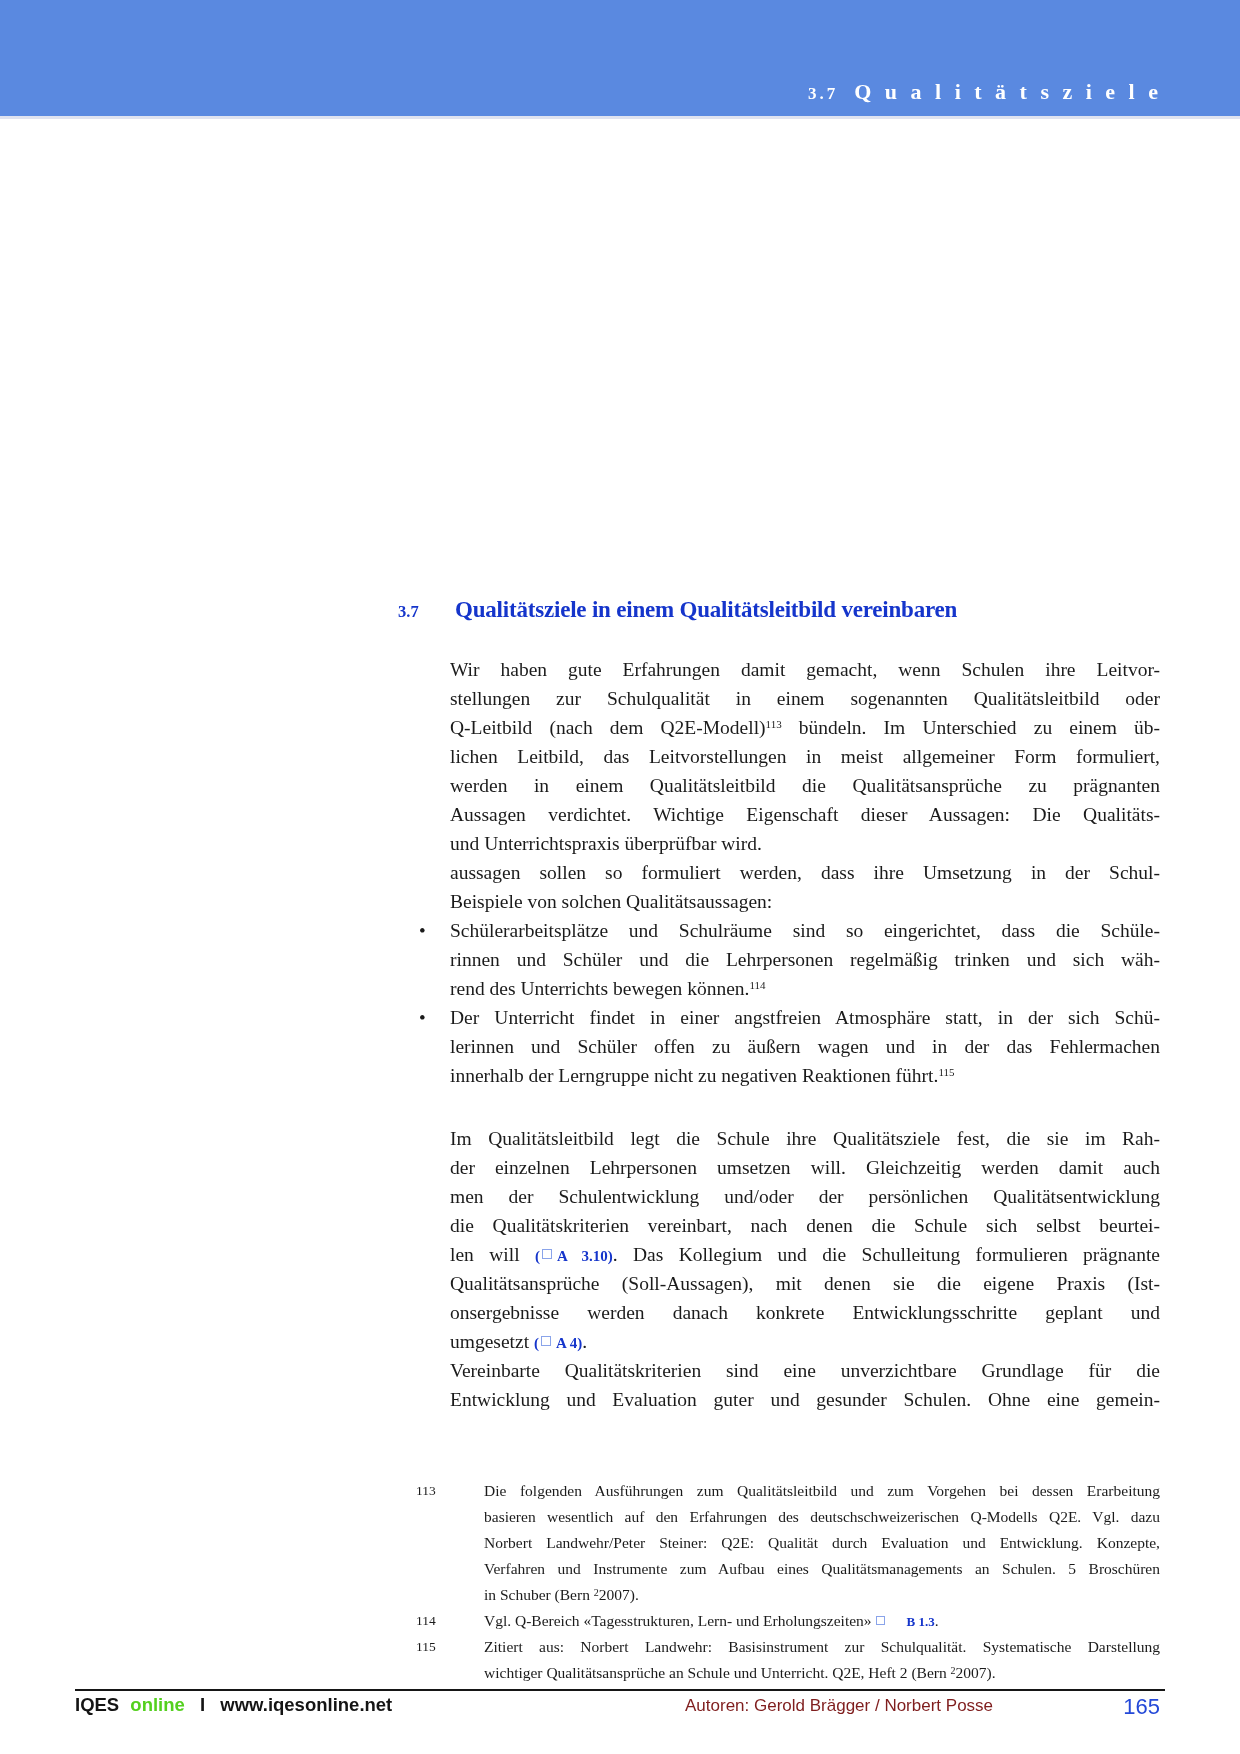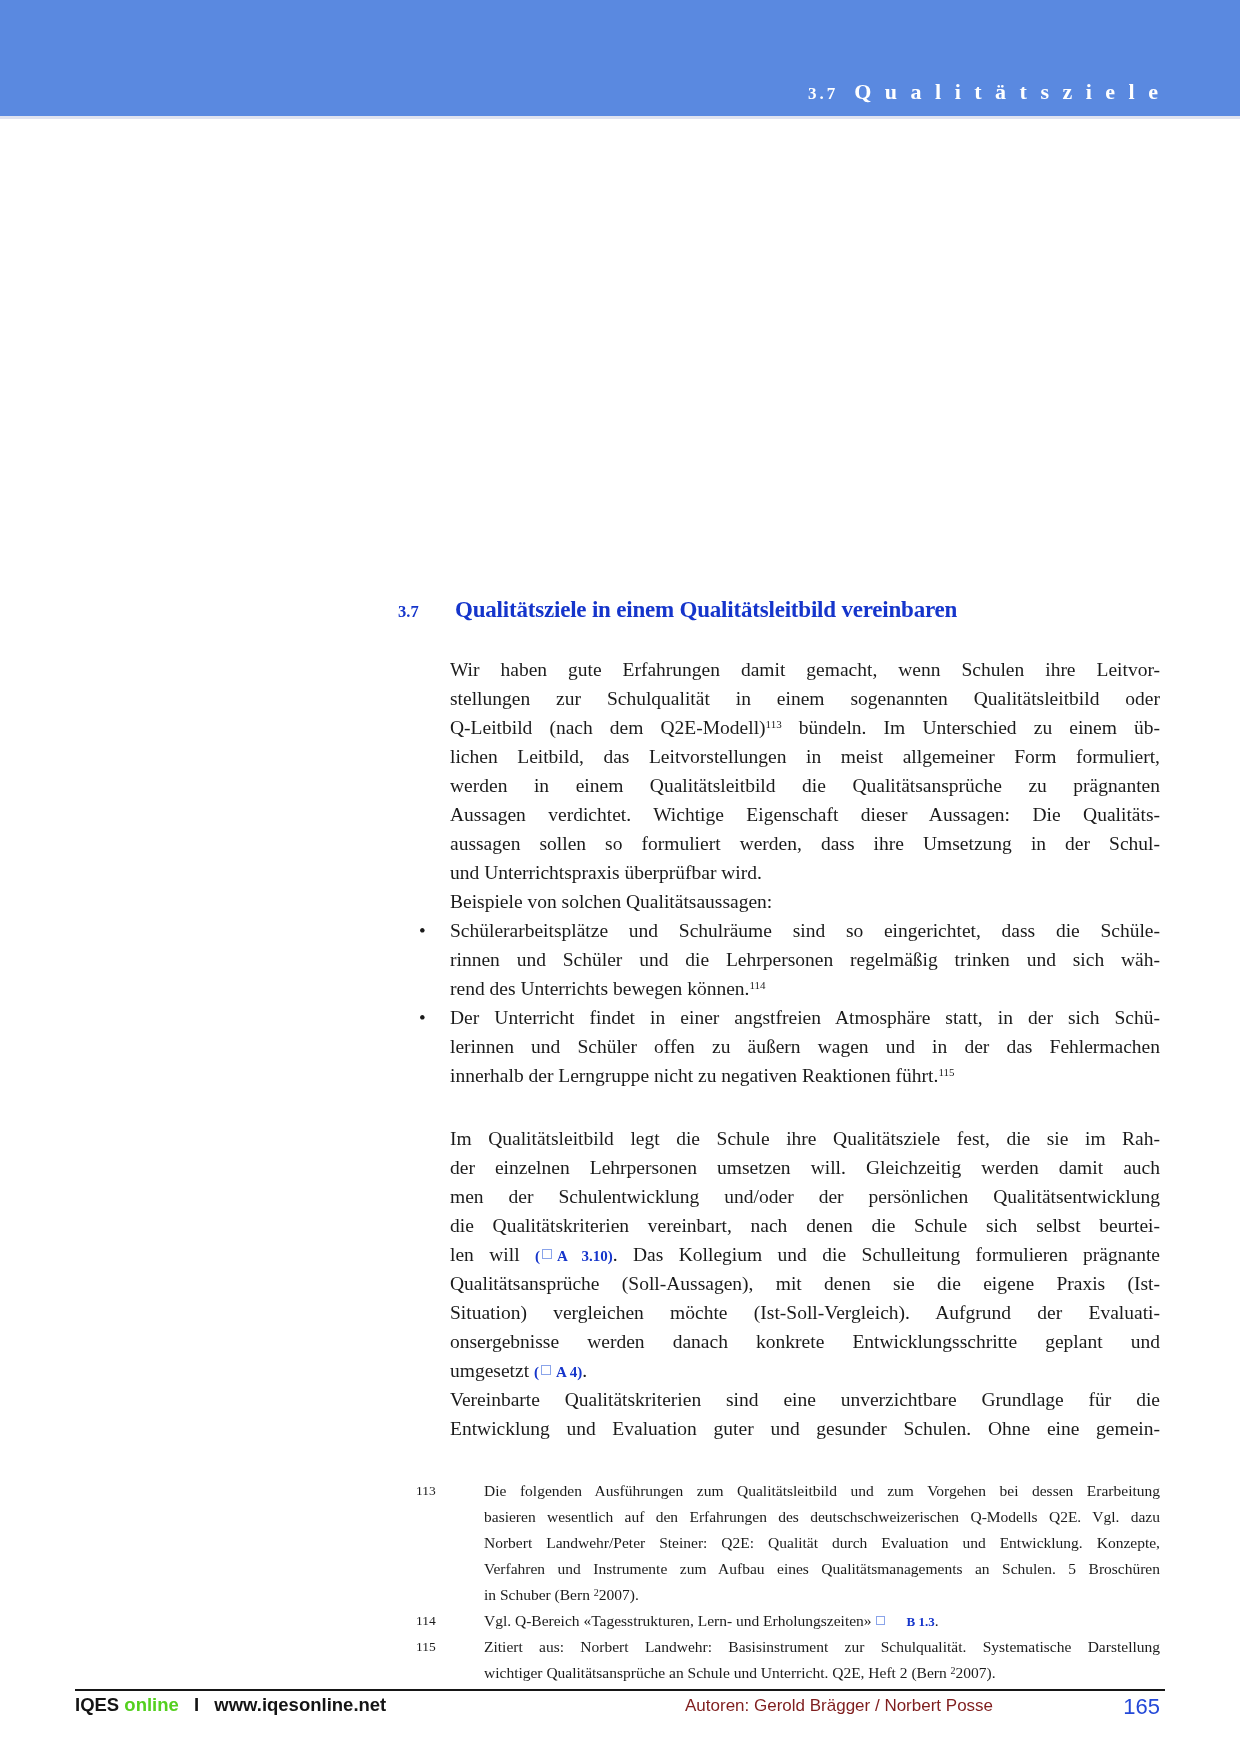--- a/index.html
+++ b/index.html
@@ -67,21 +67,21 @@
   .footnotes .refsq{width:7px;height:7px;margin:0 4px 0 1px;top:-1px;}
   
   .footer-rule{
     position:absolute;left:75px;top:1689px;width:1090px;height:2px;background:#161616;
   }
   .footer{
     position:absolute;left:75px;top:1694px;width:1090px;height:26px;
     font-family:"Liberation Sans", sans-serif;font-size:17px;color:#141414;
   }
   .footer-left{position:absolute;left:0;top:0;font-weight:bold;font-size:18.5px;white-space:nowrap;}
-  .footer-left .green{color:#54d01e;}
+  .footer-left .green{color:#54d01e;margin-left:6px;}
   .footer-left .sep{margin:0 10px;}
   .footer-center{position:absolute;left:610px;top:2px;color:#7f1d1d;}
   .footer-page{position:absolute;right:5px;top:0;color:#2449d8;font-size:22px;}
 </style>
 </head>
 <body>
 
 <div class="band">
   <div class="band-label">
     <span class="band-num">3.7</span>
@@ -95,22 +95,22 @@
 </div>
 
 <div class="body-col" id="body-col">
     <div class="block">
       <div class="tl"><span>Wir haben gute Erfahrungen damit gemacht, wenn Schulen ihre Leitvor-</span></div>
       <div class="tl"><span>stellungen zur Schulqualität in einem sogenannten Qualitätsleitbild oder</span></div>
       <div class="tl"><span>Q-Leitbild (nach dem Q2E-Modell)</span><span class="sup">113</span><span> bündeln. Im Unterschied zu einem üb-</span></div>
       <div class="tl"><span>lichen Leitbild, das Leitvorstellungen in meist allgemeiner Form formuliert,</span></div>
       <div class="tl"><span>werden in einem Qualitätsleitbild die Qualitätsansprüche zu prägnanten</span></div>
       <div class="tl"><span>Aussagen verdichtet. Wichtige Eigenschaft dieser Aussagen: Die Qualitäts-</span></div>
+      <div class="tl last"><span>und Unterrichtspraxis überprüfbar wird.</span></div>
       <div class="tl"><span>aussagen sollen so formuliert werden, dass ihre Umsetzung in der Schul-</span></div>
-      <div class="tl last"><span>und Unterrichtspraxis überprüfbar wird.</span></div>
     </div>
     <div class="block">
       <div class="tl last"><span>Beispiele von solchen Qualitätsaussagen:</span></div>
     </div>
     <div class="block bullet">
       <span class="bullet-dot">•</span>
       <div class="tl"><span>Schülerarbeitsplätze und Schulräume sind so eingerichtet, dass die Schüle-</span></div>
       <div class="tl"><span>rinnen und Schüler und die Lehrpersonen regelmäßig trinken und sich wäh-</span></div>
       <div class="tl last"><span>rend des Unterrichts bewegen können.</span><span class="sup">114</span></div>
     </div>
@@ -121,21 +121,20 @@
       <div class="tl last"><span>innerhalb der Lerngruppe nicht zu negativen Reaktionen führt.</span><span class="sup">115</span></div>
     </div>
     <div class="gap"></div>
     <div class="block">
       <div class="tl"><span>Im Qualitätsleitbild legt die Schule ihre Qualitätsziele fest, die sie im Rah-</span></div>
       <div class="tl"><span>der einzelnen Lehrpersonen umsetzen will. Gleichzeitig werden damit auch</span></div>
       <div class="tl"><span>men der Schulentwicklung und/oder der persönlichen Qualitätsentwicklung</span></div>
       <div class="tl"><span>die Qualitätskriterien vereinbart, nach denen die Schule sich selbst beurtei-</span></div>
       <div class="tl"><span>len will </span><span class="ref">(</span><span class="refsq"></span><span class="ref">A 3.10)</span><span>. Das Kollegium und die Schulleitung formulieren prägnante</span></div>
       <div class="tl"><span>Qualitätsansprüche (Soll-Aussagen), mit denen sie die eigene Praxis (Ist-</span></div>
-      <div class="tl"><span>Situation) vergleichen möchte (Ist-Soll-Vergleich). Aufgrund der Evaluati-</span></div>
       <div class="tl"><span>onsergebnisse werden danach konkrete Entwicklungsschritte geplant und</span></div>
       <div class="tl last"><span>umgesetzt </span><span class="ref">(</span><span class="refsq"></span><span class="ref">A 4)</span><span>.</span></div>
     </div>
     <div class="block">
       <div class="tl"><span>Vereinbarte Qualitätskriterien sind eine unverzichtbare Grundlage für die</span></div>
       <div class="tl"><span>Entwicklung und Evaluation guter und gesunder Schulen. Ohne eine gemein-</span></div>
     </div>
   </div>
 
 <div class="footnotes" id="footnotes">

